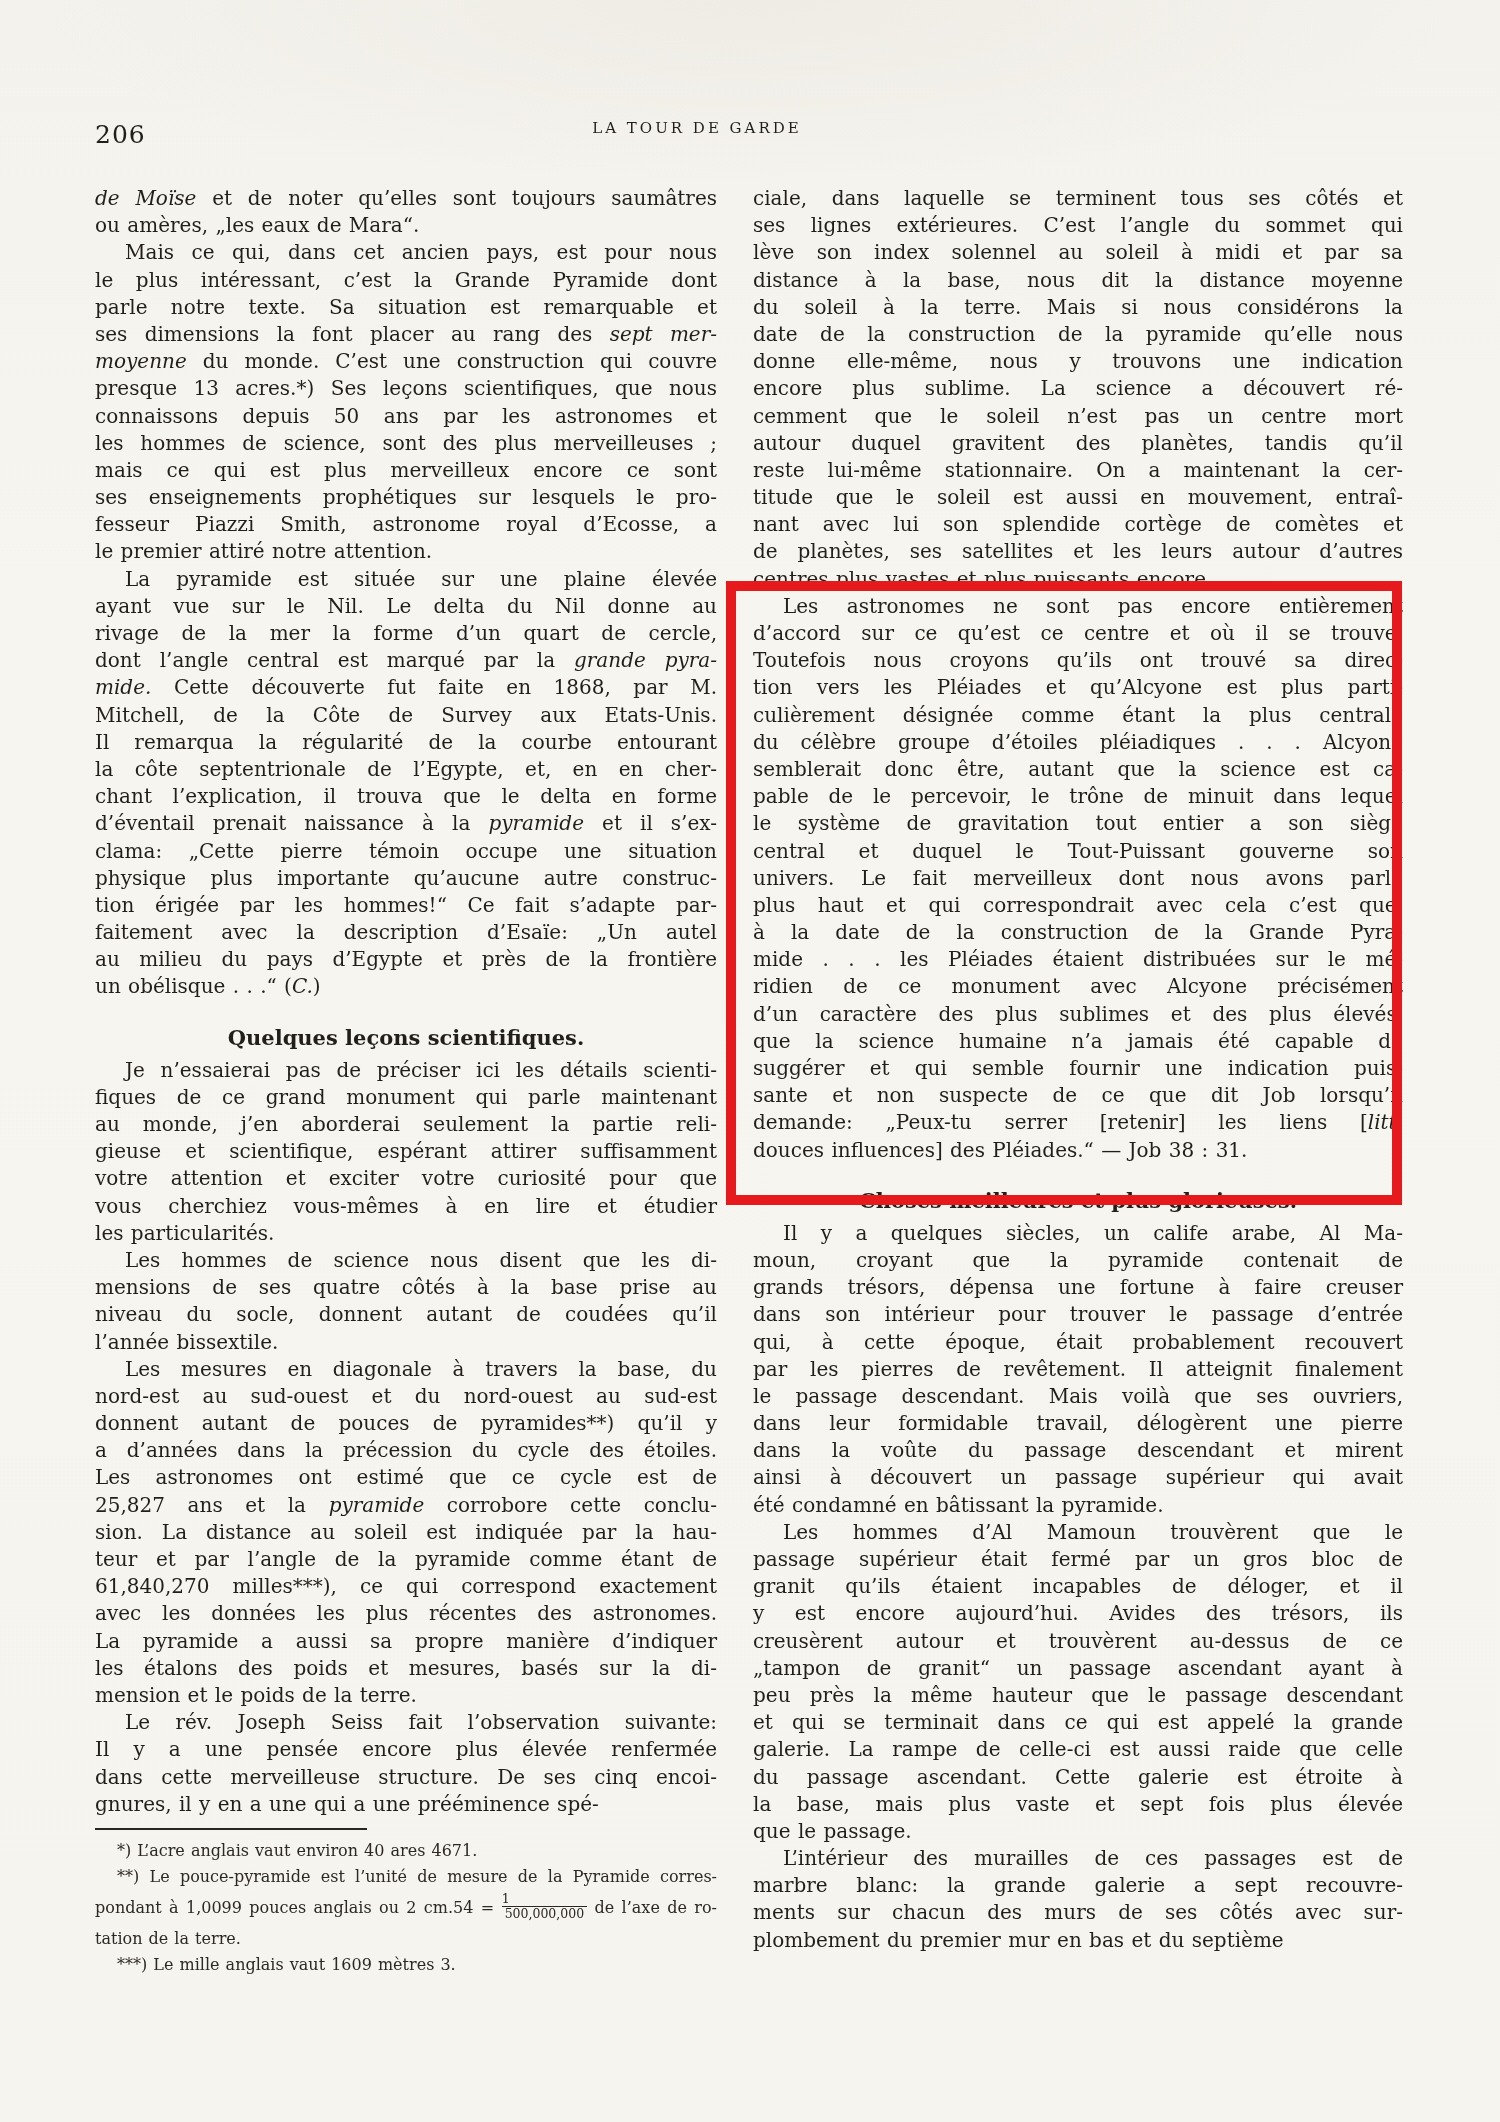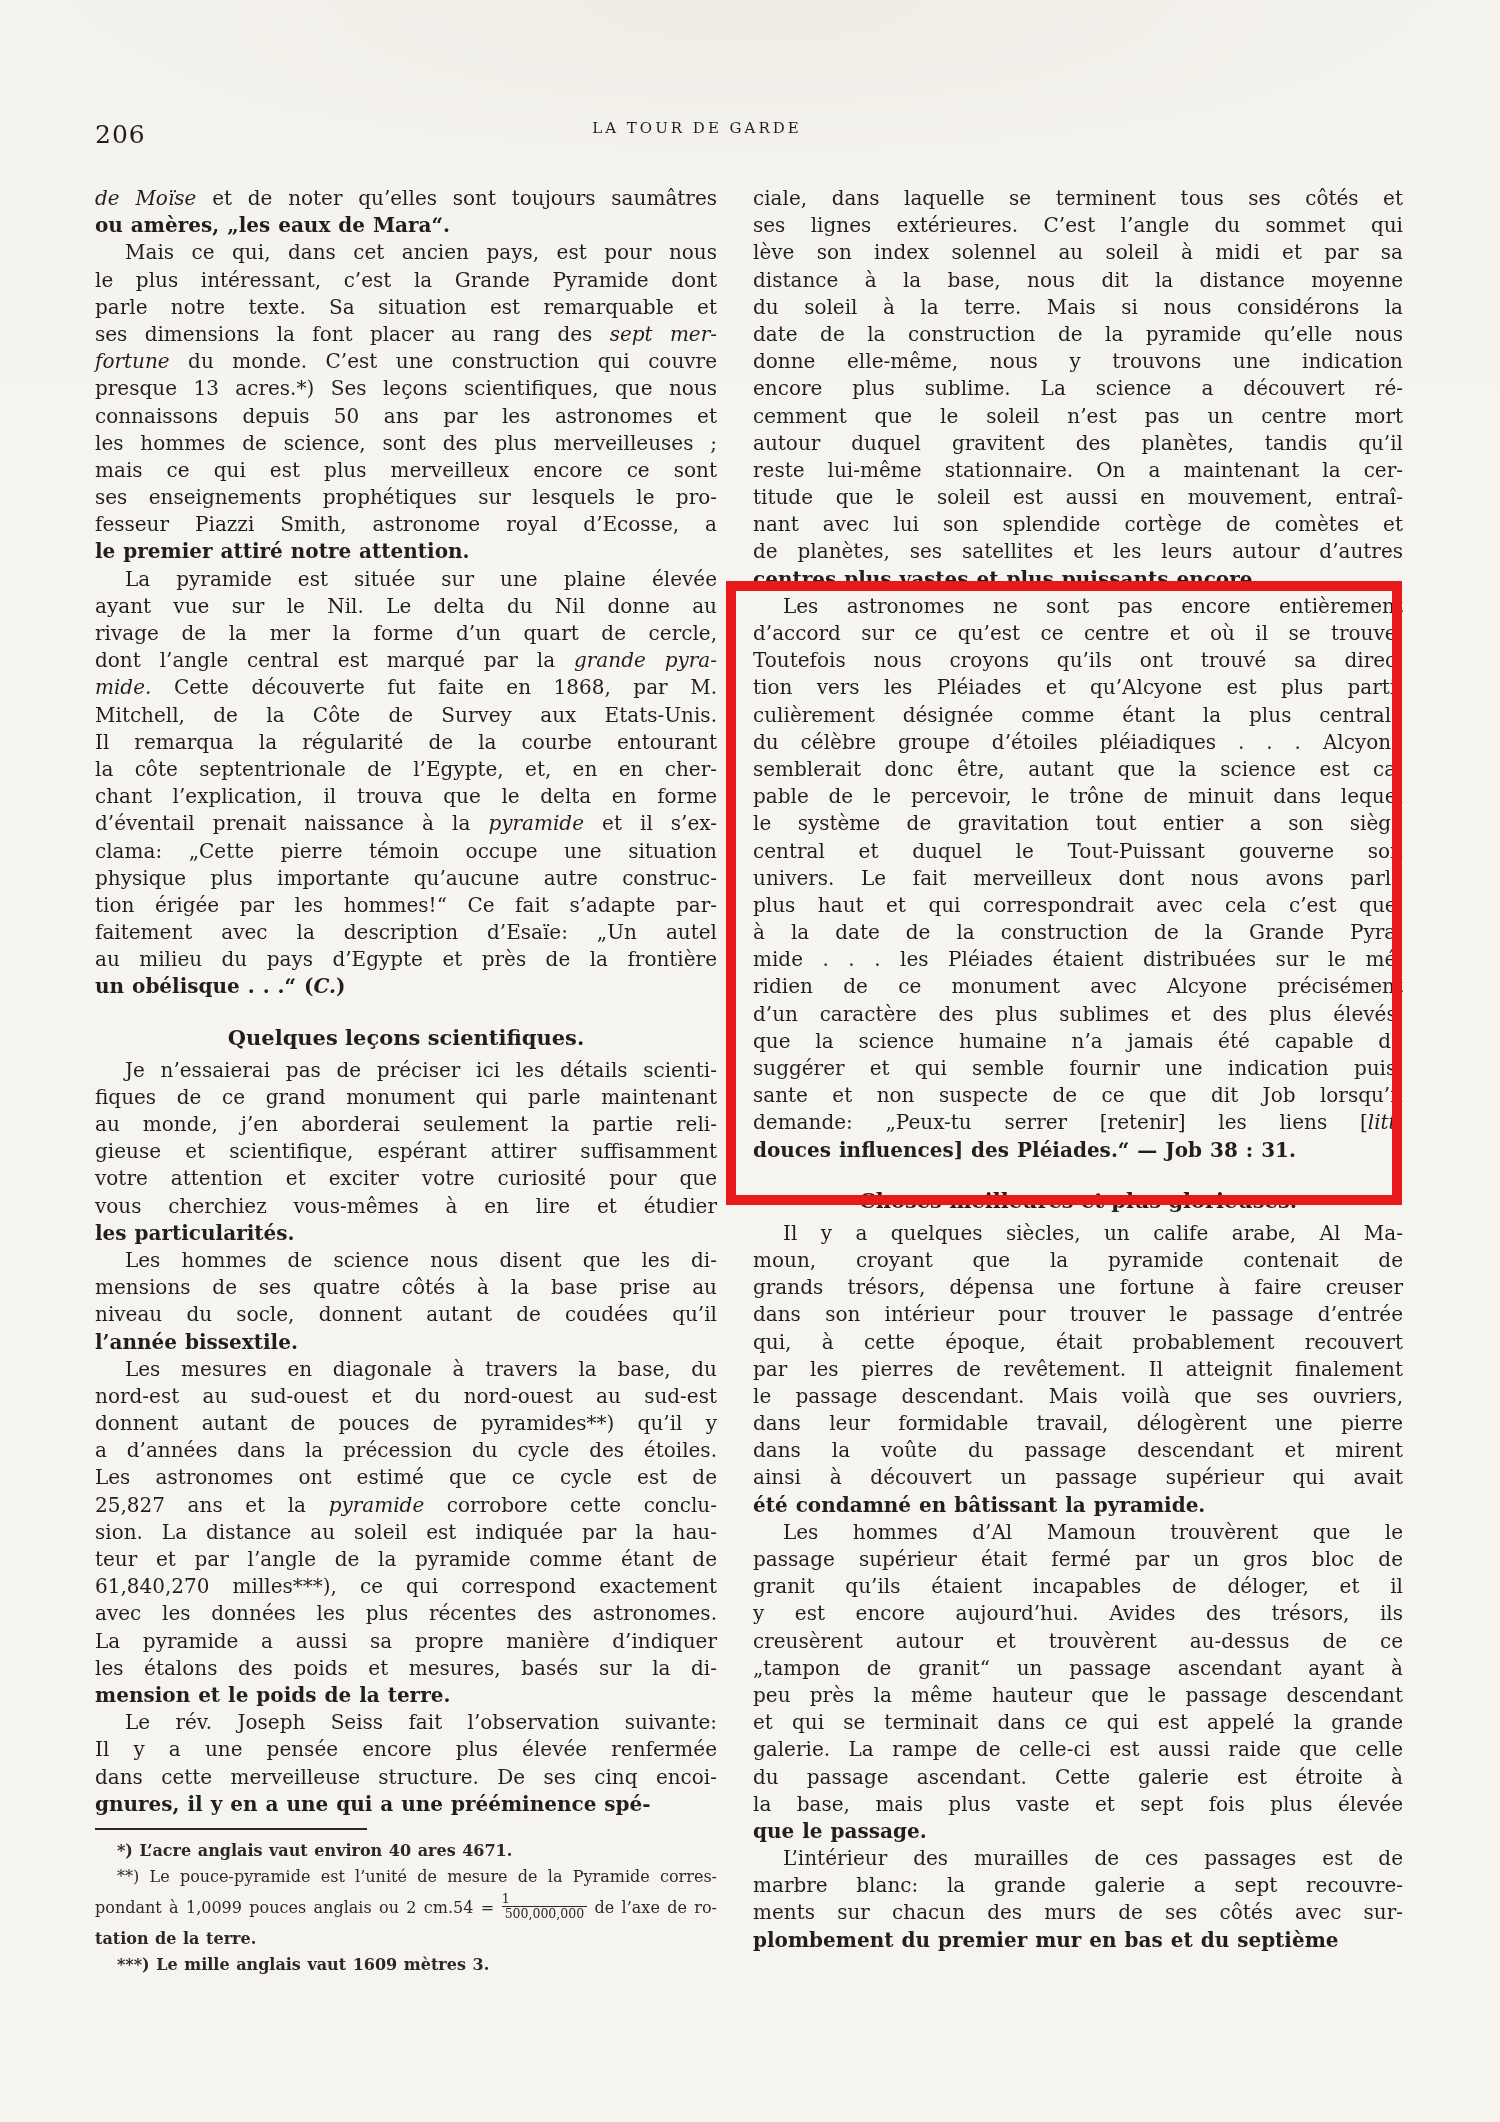--- a/index.html
+++ b/index.html
@@ -16,21 +16,21 @@
   }
   .page-number{position:absolute;left:95px;top:120px;font-size:25px;letter-spacing:1px;}
   .journal-title{position:absolute;left:697px;top:119px;transform:translateX(-50%);
     font-size:15px;letter-spacing:3px;white-space:nowrap;}
   .col{position:absolute;top:185px;font-size:20px;line-height:27.2px;}
   .col-left{left:95px;width:622px;}
   .col-right{left:753px;width:650px;}
   .para{margin:0;}
   .line{height:27.2px;line-height:27.2px;text-align:justify;text-align-last:justify;
     word-spacing:1px;white-space:nowrap0;}
-  .line.last{text-align-last:left;font-weight:bold;}
+  .line.last{text-align-last:left;}
   .line.ind{text-indent:30px;}
   .col-heading{font-weight:bold;font-size:21px;text-align:center;line-height:30px;
     margin:22px 0 4px 0;}
   .fn-rule{border:0;border-top:2.5px solid #2a2622;width:272px;margin:10px 0 8px 0;}
   .fn{font-size:16px;color:#2c2823;}
   .fn .line{height:26px;line-height:26px;}
   .fn .line.tall{height:36px;line-height:36px;}
   .fn .line.fnind{text-indent:22px;}
   .frac{display:inline-block;vertical-align:middle;text-align:center;
     font-size:12.5px;line-height:1.15;position:relative;top:-2px;}
@@ -50,21 +50,21 @@
   <div class="col col-left">
       <div class="para">
         <div class="line"><i>de Moïse</i> et de noter qu’elles sont toujours saumâtres</div>
         <div class="line last">ou amères, „les eaux de Mara“.</div>
       </div>
       <div class="para">
         <div class="line ind">Mais ce qui, dans cet ancien pays, est pour nous</div>
         <div class="line">le plus intéressant, c’est la Grande Pyramide dont</div>
         <div class="line">parle notre texte.  Sa situation est remarquable et</div>
         <div class="line">ses dimensions la font placer au rang des <i>sept mer-</i></div>
-        <div class="line"><i>fortune</i> du monde.  C’est une construction qui couvre</div>
+        <div class="line"><i>moyenne</i> du monde.  C’est une construction qui couvre</div>
         <div class="line">presque 13 acres.*)  Ses leçons scientifiques, que nous</div>
         <div class="line">connaissons depuis 50 ans par les astronomes et</div>
         <div class="line">les hommes de science, sont des plus merveilleuses ;</div>
         <div class="line">mais ce qui est plus merveilleux encore ce sont</div>
         <div class="line">ses enseignements prophétiques sur lesquels le pro-</div>
         <div class="line">fesseur Piazzi Smith, astronome royal d’Ecosse, a</div>
         <div class="line last">le premier attiré notre attention.</div>
       </div>
       <div class="para">
         <div class="line ind">La pyramide est située sur une plaine élevée</div>

